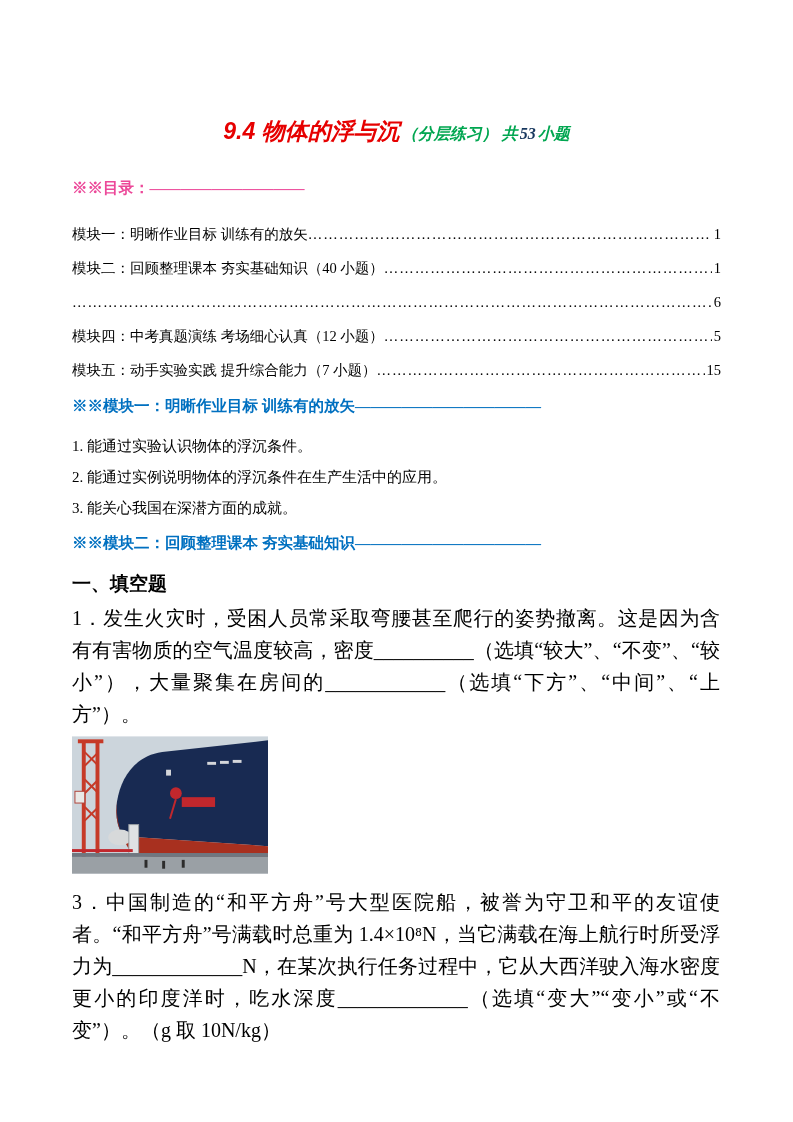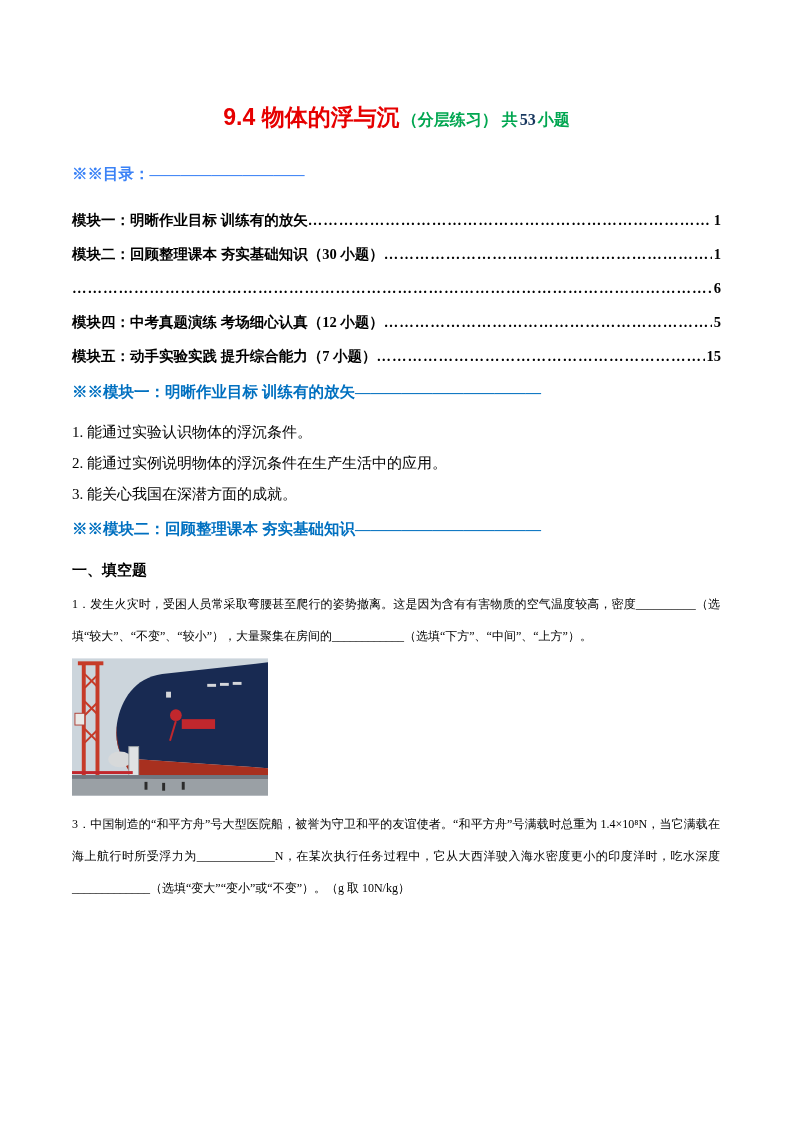--- a/index.html
+++ b/index.html
@@ -10,21 +10,21 @@
     height: 1122px;
     margin: 0 auto;
     background: #ffffff;
     font-family: "Liberation Serif", serif;
     color: #000;
     overflow: hidden;
   }
   .content { padding: 100px 72px 0 72px; }
 
   
-  .title { text-align: center; margin: 2px 0 26px 0; white-space: nowrap; }
+  .title { text-align: center; margin: 16px 0 26px 0; white-space: nowrap; font-style: italic; }
   .title .t-main {
     color: #e60000;
     font-family: "Liberation Sans", sans-serif;
     font-weight: bold;
     font-size: 23px;
   }
   .title .t-paren {
     color: #00a650;
     font-family: "Liberation Sans", sans-serif;
     font-weight: bold;
@@ -34,30 +34,30 @@
   .title .t-count {
     color: #00a650;
     font-weight: bold;
     font-size: 16px;
     margin-left: 4px;
   }
   .title .t-num { color: #17375e; padding: 0 2px; }
 
   
   .toc-heading {
-    color: #3b82f6;
+    color: #ec4899;
     font-weight: bold;
     font-size: 15.5px;
     margin: 0 0 14px 0;
     line-height: 30px;
   }
   .toc-line {
     display: flex;
     align-items: baseline;
-    font-weight: bold;
+    font-weight: normal;
     font-size: 14.5px;
     line-height: 34px;
   }
   .toc-label { white-space: nowrap; }
   .toc-dots { flex: 1; overflow: hidden; white-space: nowrap; letter-spacing: 1px; }
   .toc-page { white-space: nowrap; padding-left: 2px; }
 
   
   .module-heading {
     color: #0070c0;
@@ -67,27 +67,27 @@
     line-height: 30px;
   }
   .goal-item {
     font-size: 15px;
     line-height: 31px;
     margin: 0;
   }
 
   .section-title {
     font-weight: bold;
-    font-size: 15px;
+    font-size: 19px;
     line-height: 32px;
     margin: 6px 0 2px 0;
   }
 
   .question {
-    font-size: 12px;
+    font-size: 20px;
     line-height: 32px;
     text-align: justify;
     margin: 0 1px 4px 0;
     font-family: Liberation Serif, serif;
   }
 
   
   .figure {
     margin: 6px 0 12px 0;
     width: 196px;
@@ -107,21 +107,21 @@
     </div>
 
     <div class="toc-heading">※※目录：——————————</div>
 
     <div class="toc-line">
       <span class="toc-label">模块一：明晰作业目标 训练有的放矢</span>
       <span class="toc-dots">……………………………………………………………………………………………………………………</span>
       <span class="toc-page">1</span>
     </div>
     <div class="toc-line">
-      <span class="toc-label">模块二：回顾整理课本 夯实基础知识（30 小题）</span>
+      <span class="toc-label">模块二：回顾整理课本 夯实基础知识（40 小题）</span>
       <span class="toc-dots">……………………………………………………………………………………………………………………</span>
       <span class="toc-page">1</span>
     </div>
     <div class="toc-line">
       <span class="toc-dots">……………………………………………………………………………………………………………………</span>
       <span class="toc-page">6</span>
     </div>
     <div class="toc-line">
       <span class="toc-label">模块四：中考真题演练 考场细心认真（12 小题）</span>
       <span class="toc-dots">……………………………………………………………………………………………………………………</span>

